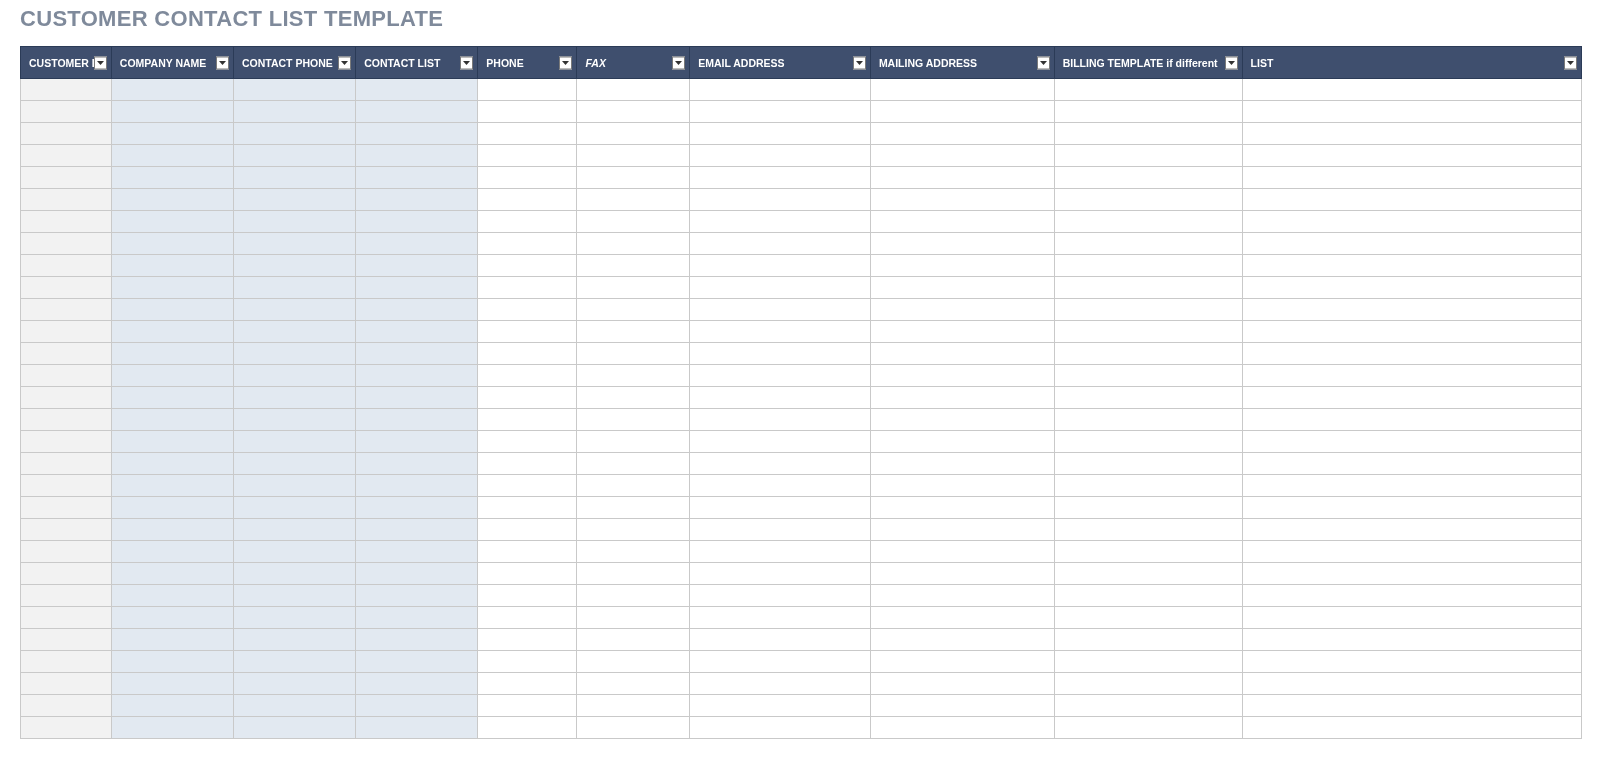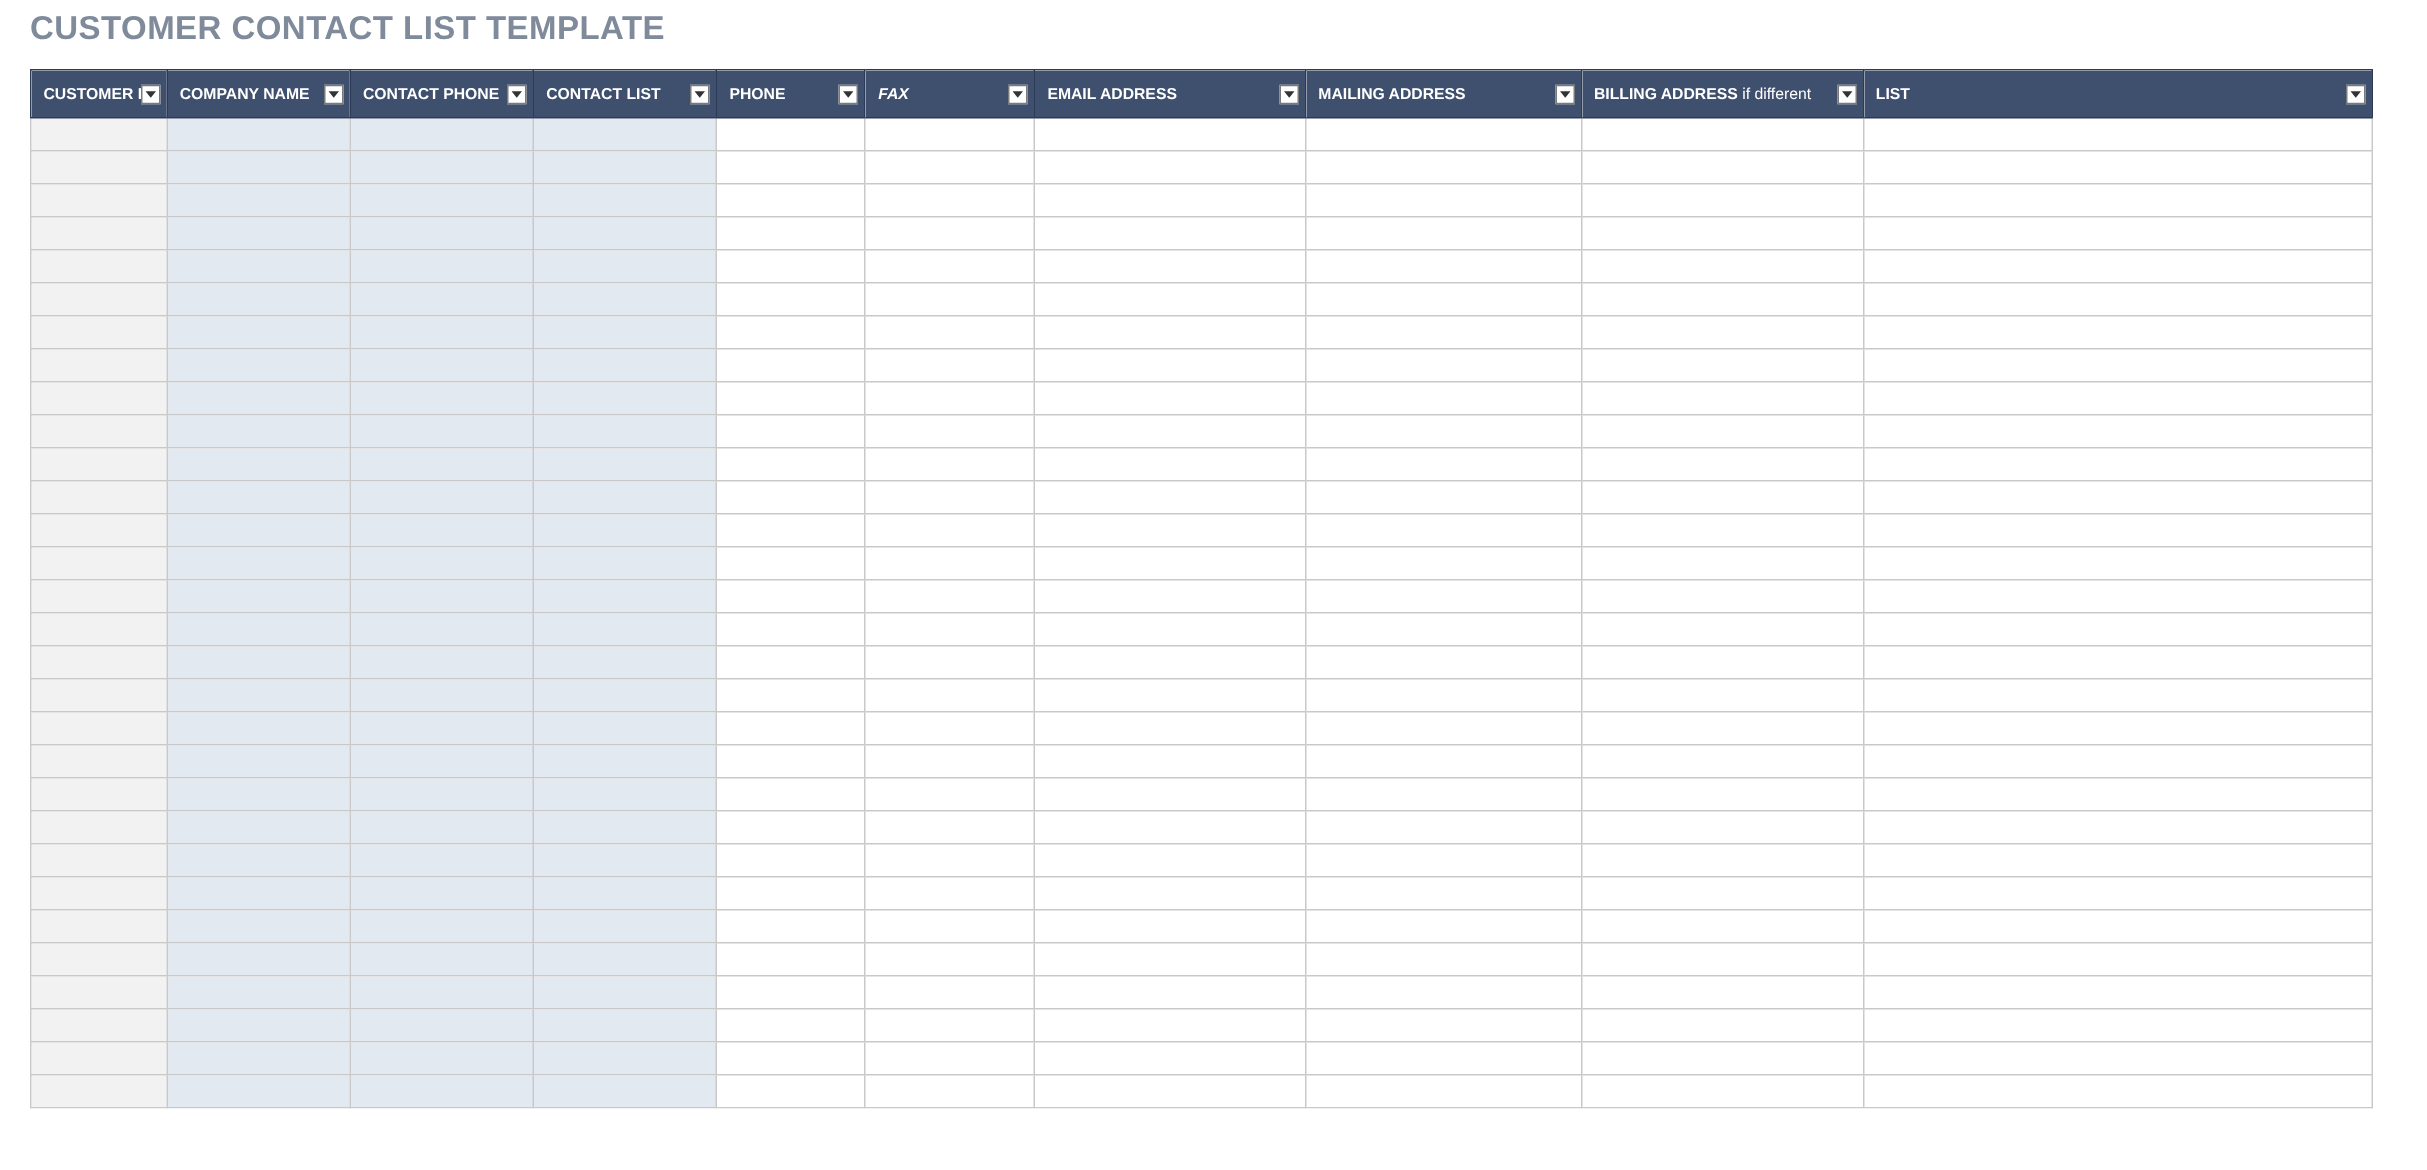--- a/index.html
+++ b/index.html
@@ -44,21 +44,21 @@
     font-size: 10.5px;
     font-weight: 700;
     text-align: left;
     height: 23px;
     padding: 4px 20px 4px 8px;
     position: relative;
     border: 1px solid #2b3b57;
     white-space: nowrap;
   }
   th.hdr .sub {
-    font-weight: 400;
+    font-weight: 700;
   }
   .filter-btn {
     position: absolute;
     right: 4px;
     top: 50%;
     transform: translateY(-50%);
     width: 13px;
     height: 13px;
     background: #ffffff;
     border: 1px solid #7a7a7a;
@@ -141,21 +141,21 @@
           <th class="hdr col-6"><span>EMAIL ADDRESS</span><span class="filter-btn">
               <svg viewBox="0 0 10 6">
                 <polygon points="0,0 10,0 5,6" fill="#333"></polygon>
               </svg>
             </span></th>
           <th class="hdr col-7"><span>MAILING ADDRESS</span><span class="filter-btn">
               <svg viewBox="0 0 10 6">
                 <polygon points="0,0 10,0 5,6" fill="#333"></polygon>
               </svg>
             </span></th>
-          <th class="hdr col-8"><span>BILLING ADDRESS</span> <span class="sub">if different</span><span class="filter-btn">
+          <th class="hdr col-8"><span>BILLING TEMPLATE</span> <span class="sub">if different</span><span class="filter-btn">
               <svg viewBox="0 0 10 6">
                 <polygon points="0,0 10,0 5,6" fill="#333"></polygon>
               </svg>
             </span></th>
           <th class="hdr col-9"><span>LIST</span><span class="filter-btn">
               <svg viewBox="0 0 10 6">
                 <polygon points="0,0 10,0 5,6" fill="#333"></polygon>
               </svg>
             </span></th>
         </tr>

